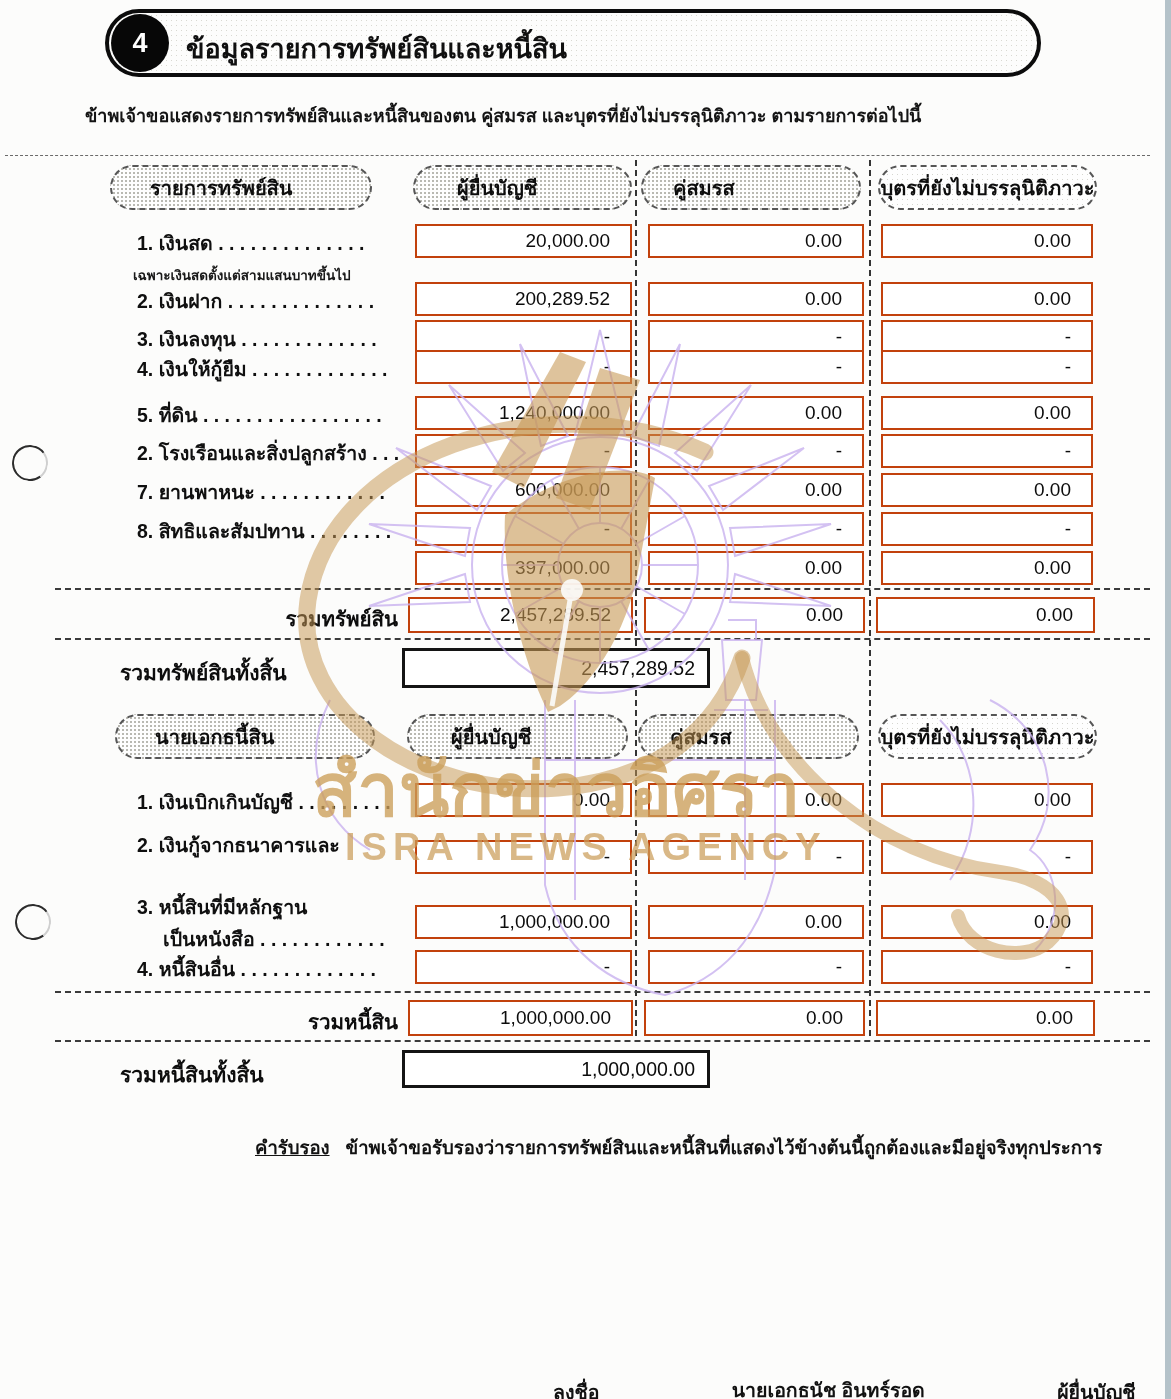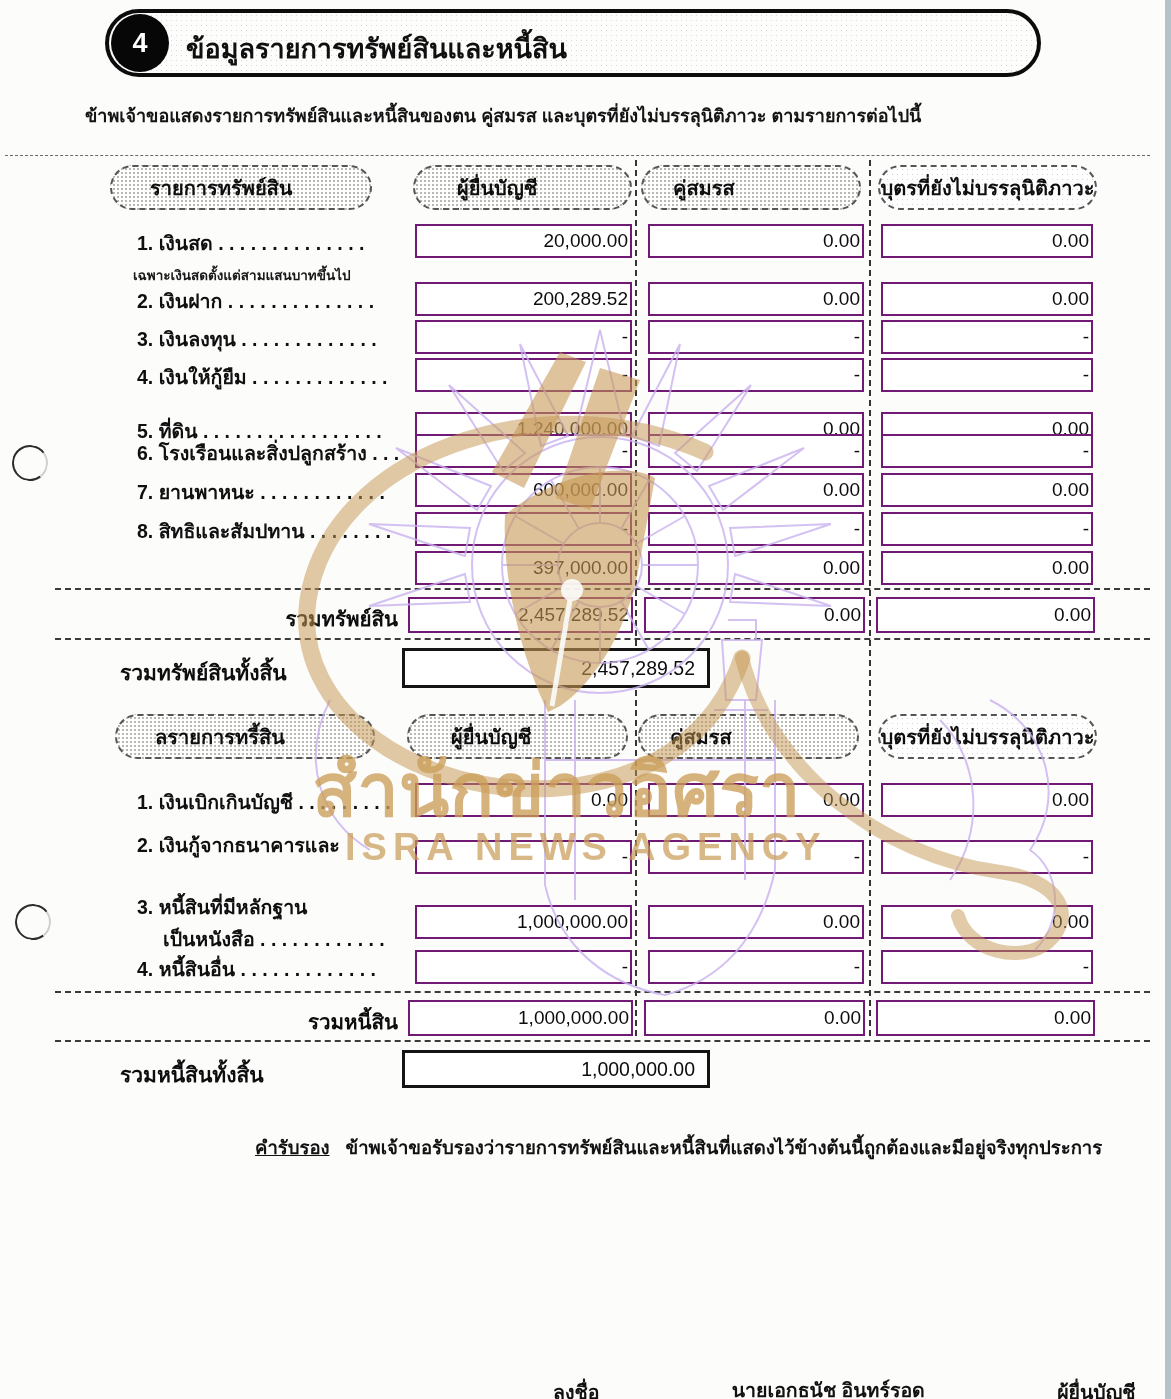--- a/index.html
+++ b/index.html
@@ -30,22 +30,22 @@
   background-image:radial-gradient(#b9b9b2 1px, transparent 1.25px);
   background-size:4px 4px;
   display:flex; align-items:center; font-weight:bold; font-size:20px; color:#0e0e0e; z-index:2; white-space:nowrap;}
 .pill.lighttex { background-image:radial-gradient(#d6d6d0 0.8px, transparent 1px); background-size:5px 5px;}
 
 
 .row { position:absolute; left:0; width:1171px; height:40px; z-index:2;}
 .rlabel { position:absolute; left:137px; top:4px; font-size:19.5px; font-weight:bold; color:#0f0f0f; white-space:nowrap;}
 .rlabel2 { position:absolute; left:163px; top:36px; font-size:19.5px; font-weight:bold; color:#0f0f0f; white-space:nowrap;}
 .rnote { position:absolute; left:133px; top:40px; font-size:13.5px; font-weight:bold; color:#191919; white-space:nowrap;}
-.cell { position:absolute; top:0; height:34px; border:2px solid #701a75; background:#fff;
-  display:flex; align-items:center; justify-content:flex-end; padding-right:2px; font-size:19px; color:#0c0c0c;}
+.cell { position:absolute; top:0; height:34px; border:2px solid #c2410c; background:#fff;
+  display:flex; align-items:center; justify-content:flex-end; padding-right:20px; font-size:19px; color:#0c0c0c;}
 .c1 { left:415px; width:217px; }
 .c2 { left:648px; width:216px; }
 .c3 { left:881px; width:212px; }
 .trow .cell { height:36px; }
 .trow .c1 { left:408px; width:225px; }
 .trow .c2 { left:644px; width:221px; }
 .trow .c3 { left:876px; width:219px; }
 .tlabel { position:absolute; left:130px; top:5px; width:268px; text-align:right; font-size:20.5px; font-weight:bold; color:#0d0d0d; white-space:nowrap;}
 .gbox { position:absolute; left:402px; top:0; width:308px; height:40px; border:3px solid #141414; background:#fff;
   display:flex; align-items:center; justify-content:flex-end; padding-right:12px; font-size:19.5px; color:#0c0c0c;}
@@ -99,34 +99,34 @@
     <div class="cell c1">200,289.52</div>
     <div class="cell c2">0.00</div>
     <div class="cell c3">0.00</div>
   </div>
   <div class="row" style="top:320px;">
     <div class="rlabel">3. เงินลงทุน . . . . . . . . . . . . .</div>
     <div class="cell c1">-</div>
     <div class="cell c2">-</div>
     <div class="cell c3">-</div>
   </div>
-  <div class="row" style="top:358px;">
+  <div class="row" style="top:350px;">
     <div class="rlabel">4. เงินให้กู้ยืม . . . . . . . . . . . . .</div>
     <div class="cell c1">-</div>
     <div class="cell c2">-</div>
     <div class="cell c3">-</div>
   </div>
-  <div class="row" style="top:412px;">
+  <div class="row" style="top:396px;">
     <div class="rlabel">5. ที่ดิน . . . . . . . . . . . . . . . . .</div>
     <div class="cell c1">1,240,000.00</div>
     <div class="cell c2">0.00</div>
     <div class="cell c3">0.00</div>
   </div>
   <div class="row" style="top:434px;">
-    <div class="rlabel">6. โรงเรือนและสิ่งปลูกสร้าง . . .</div>
+    <div class="rlabel">2. โรงเรือนและสิ่งปลูกสร้าง . . .</div>
     <div class="cell c1">-</div>
     <div class="cell c2">-</div>
     <div class="cell c3">-</div>
   </div>
   <div class="row" style="top:473px;">
     <div class="rlabel">7. ยานพาหนะ . . . . . . . . . . . .</div>
     <div class="cell c1">600,000.00</div>
     <div class="cell c2">0.00</div>
     <div class="cell c3">0.00</div>
   </div>
@@ -151,21 +151,21 @@
     <div class="cell c3">0.00</div>
   </div>
 
   <div class="abs hdash" style="left:55px; top:638px; width:1095px;"></div>
 
   <div class="row" style="top:648px; height:44px;">
     <div class="glabel">รวมทรัพย์สินทั้งสิ้น</div>
     <div class="gbox">2,457,289.52</div>
   </div>
 
-  <div class="pill" style="left:115px; top:714px; width:260px; padding-left:38px;">ลรายการทรี้สิน</div>
+  <div class="pill" style="left:115px; top:714px; width:260px; padding-left:38px;">นายเอกธนี้สิน</div>
   <div class="pill" style="left:407px; top:714px; width:221px; padding-left:42px;">ผู้ยื่นบัญชี</div>
   <div class="pill" style="left:638px; top:714px; width:221px; padding-left:30px;">คู่สมรส</div>
   <div class="pill lighttex" style="left:878px; top:714px; width:219px; justify-content:center;">บุตรที่ยังไม่บรรลุนิติภาวะ</div>
 
   <div class="row" style="top:783px;">
     <div class="rlabel">1. เงินเบิกเกินบัญชี . . . . . . . . .</div>
     <div class="cell c1">0.00</div>
     <div class="cell c2">0.00</div>
     <div class="cell c3">0.00</div>
   </div>

